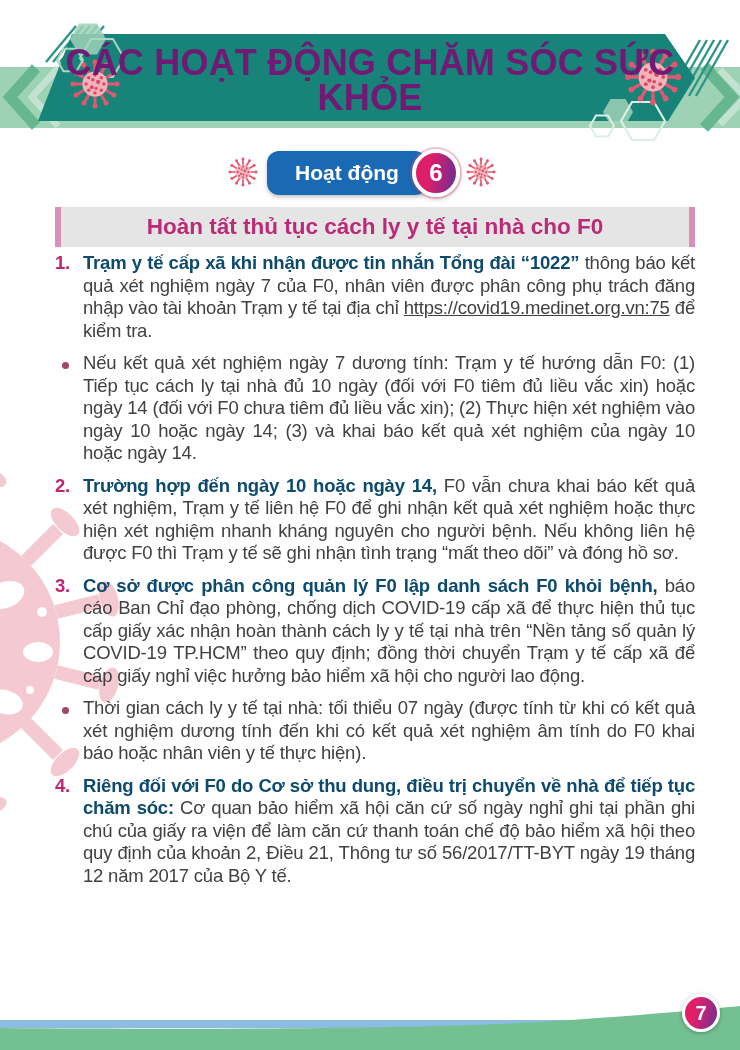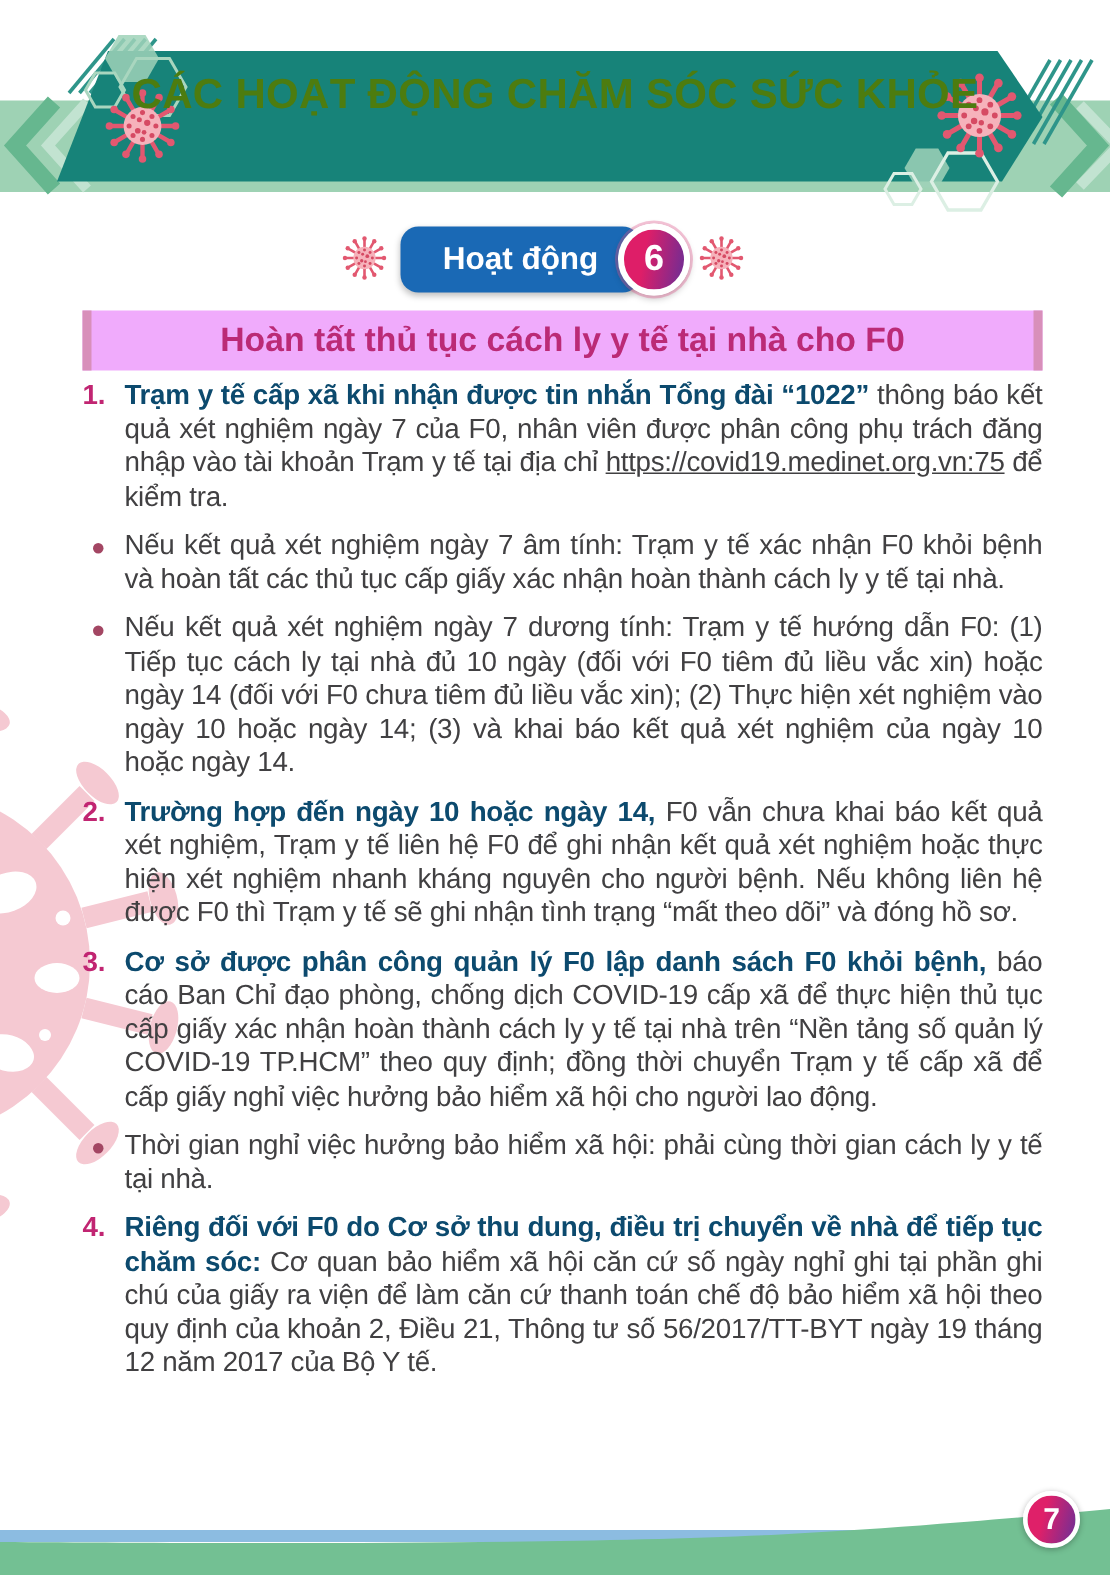--- a/index.html
+++ b/index.html
@@ -1,35 +1,35 @@
 <!DOCTYPE html>
 <html><head>
 <meta charset="utf-8">
 <style>
   html,body{margin:0;padding:0;background:#ffffff;}
   .page{position:relative;width:740px;height:1050px;background:#fff;overflow:hidden;
         font-family:"Liberation Sans",sans-serif;}
 
   
   .banner-title{position:absolute;left:60px;top:45px;width:620px;text-align:center;
-    color:#4d7c0f;font-weight:bold;font-size:28px;line-height:35px;letter-spacing:.2px;}
+    color:#701a75;font-weight:bold;font-size:36px;line-height:35px;letter-spacing:.2px;}
 
   
   .badge-pill{position:absolute;left:267px;top:151px;width:160px;height:44px;
     background:#1a69b5;border-radius:12px;box-shadow:0 2px 4px rgba(0,0,0,.25);
     color:#fff;font-weight:bold;font-size:21px;line-height:44px;text-align:center;}
   .badge-circle{position:absolute;left:412px;top:149px;width:40px;height:40px;
     border-radius:50%;border:4px solid #ffffff;
     background:linear-gradient(100deg,#de1e68 35%,#7c2b8f 90%);
     box-shadow:0 0 0 2px rgba(226,86,140,.35),0 2px 5px rgba(0,0,0,.25);
     color:#fff;font-weight:bold;font-size:24px;line-height:40px;text-align:center;}
 
   
   .section-bar{position:absolute;left:55px;top:207px;width:628px;height:40px;
-    background:#f0abfc;border-left:6px solid #d88fba;border-right:6px solid #d88fba;
+    background:#e5e5e5;border-left:6px solid #d88fba;border-right:6px solid #d88fba;
     color:#bb2a76;font-weight:bold;font-size:22.5px;line-height:40px;text-align:center;}
 
   
   .content{position:absolute;left:55px;top:252px;width:640px;color:#414042;
     font-size:18.5px;line-height:22.5px;letter-spacing:-0.2px;}
   .item{display:flex;margin-bottom:10px;}
   .marker{flex:0 0 28px;}
   .num{font-weight:bold;color:#c12572;}
   .dot{display:inline-block;width:7px;height:7px;border-radius:50%;
     background:#a34663;margin:8px 0 0 7px;}
@@ -182,45 +182,41 @@
     <span>Hoàn tất thủ tục cách ly y tế tại nhà cho F0</span>
   </div>
 
   <div class="content">
 
     <div class="item">
       <span class="marker num">1.</span>
       <p class="body"><span class="lead">Trạm y tế cấp xã khi nhận được tin nhắn Tổng đài “1022”</span><span> thông báo kết quả xét nghiệm ngày 7 của F0, nhân viên được phân công phụ trách đăng nhập vào tài khoản Trạm y tế tại địa chỉ </span><a class="link">https://covid19.medinet.org.vn:75</a><span> để kiểm tra.</span></p>
     </div>
 
-    <div class="item">
-      <span class="marker"><span class="dot"></span></span>
-      <p class="body"><span>Nếu kết quả xét nghiệm ngày 7 âm tính: Trạm y tế xác nhận F0 khỏi bệnh và hoàn tất các thủ tục cấp giấy xác nhận hoàn thành cách ly y tế tại nhà.</span></p>
-    </div>
 
     <div class="item">
       <span class="marker"><span class="dot"></span></span>
       <p class="body"><span>Nếu kết quả xét nghiệm ngày 7 dương tính: Trạm y tế hướng dẫn F0: (1) Tiếp tục cách ly tại nhà đủ 10 ngày (đối với F0 tiêm đủ liều vắc xin) hoặc ngày 14 (đối với F0 chưa tiêm đủ liều vắc xin); (2) Thực hiện xét nghiệm vào ngày 10 hoặc ngày 14; (3) và khai báo kết quả xét nghiệm của ngày 10 hoặc ngày 14.</span></p>
     </div>
 
     <div class="item">
       <span class="marker num">2.</span>
       <p class="body"><span class="lead">Trường hợp đến ngày 10 hoặc ngày 14,</span><span> F0 vẫn chưa khai báo kết quả xét nghiệm, Trạm y tế liên hệ F0 để ghi nhận kết quả xét nghiệm hoặc thực hiện xét nghiệm nhanh kháng nguyên cho người bệnh. Nếu không liên hệ được F0 thì Trạm y tế sẽ ghi nhận tình trạng “mất theo dõi” và đóng hồ sơ.</span></p>
     </div>
 
     <div class="item">
       <span class="marker num">3.</span>
       <p class="body"><span class="lead">Cơ sở được phân công quản lý F0 lập danh sách F0 khỏi bệnh,</span><span> báo cáo Ban Chỉ đạo phòng, chống dịch COVID-19 cấp xã để thực hiện thủ tục cấp giấy xác nhận hoàn thành cách ly y tế tại nhà trên “Nền tảng số quản lý COVID-19 TP.HCM” theo quy định; đồng thời chuyển Trạm y tế cấp xã để cấp giấy nghỉ việc hưởng bảo hiểm xã hội cho người lao động.</span></p>
     </div>
 
-
     <div class="item">
       <span class="marker"><span class="dot"></span></span>
-      <p class="body"><span>Thời gian nghỉ việc hưởng bảo hiểm xã hội: phải cùng thời gian cách ly y tế tại nhà.</span></p>
-    </div>
+      <p class="body"><span>Thời gian cách ly y tế tại nhà: tối thiểu 07 ngày (được tính từ khi có kết quả xét nghiệm dương tính đến khi có kết quả xét nghiệm âm tính do F0 khai báo hoặc nhân viên y tế thực hiện).</span></p>
+    </div>
+
 
     <div class="item">
       <span class="marker num">4.</span>
       <p class="body"><span class="lead">Riêng đối với F0 do Cơ sở thu dung, điều trị chuyển về nhà để tiếp tục chăm sóc:</span><span> Cơ quan bảo hiểm xã hội căn cứ số ngày nghỉ ghi tại phần ghi chú của giấy ra viện để làm căn cứ thanh toán chế độ bảo hiểm xã hội theo quy định của khoản 2, Điều 21, Thông tư số 56/2017/TT-BYT ngày 19 tháng 12 năm 2017 của Bộ Y tế.</span></p>
     </div>
 
   </div>
 
   <div class="page-num">
     <span>7</span>

